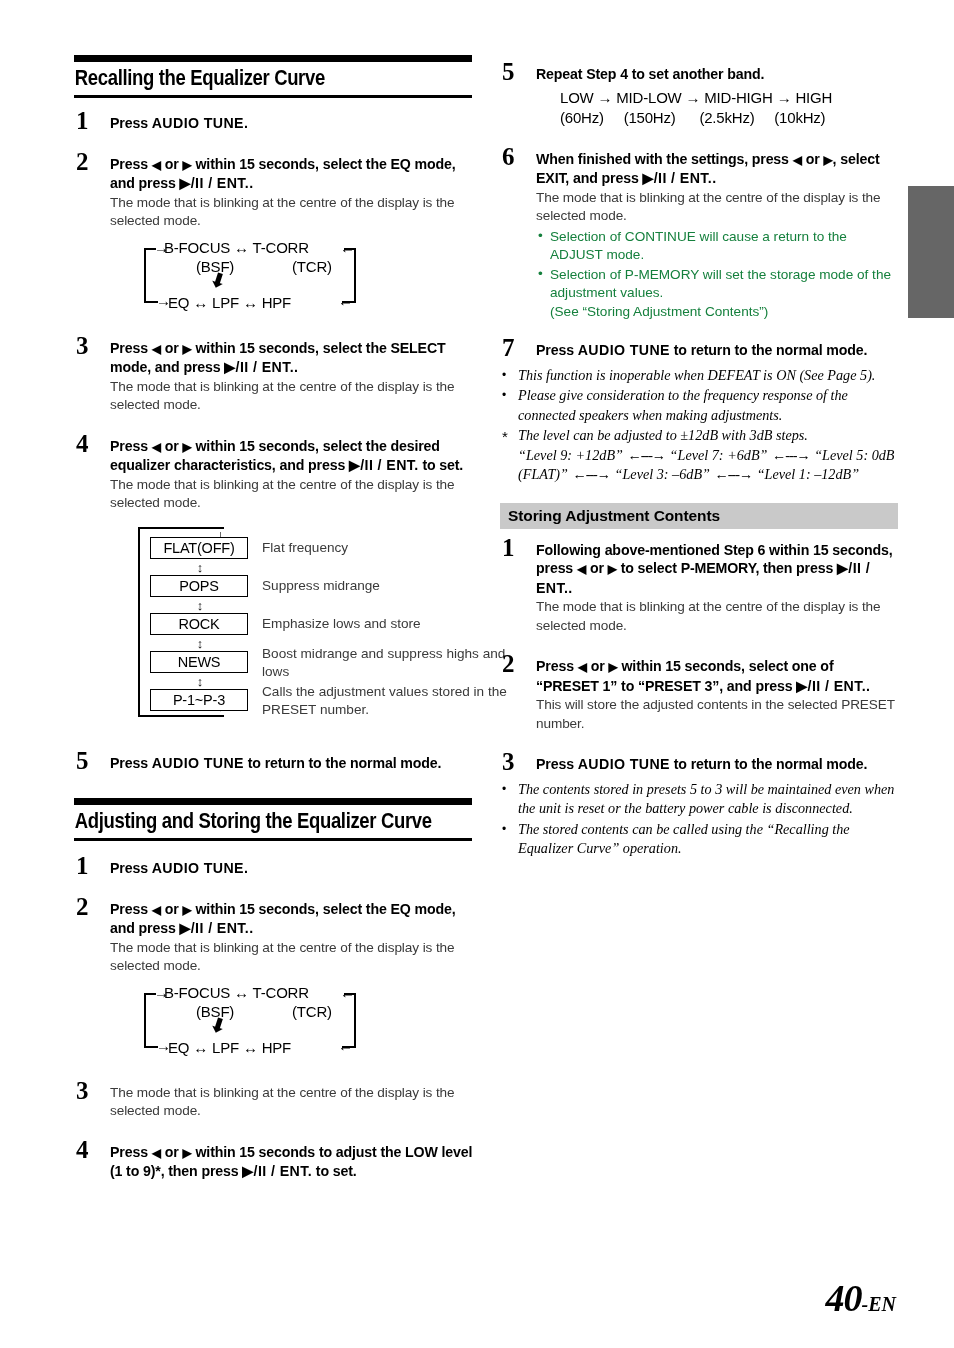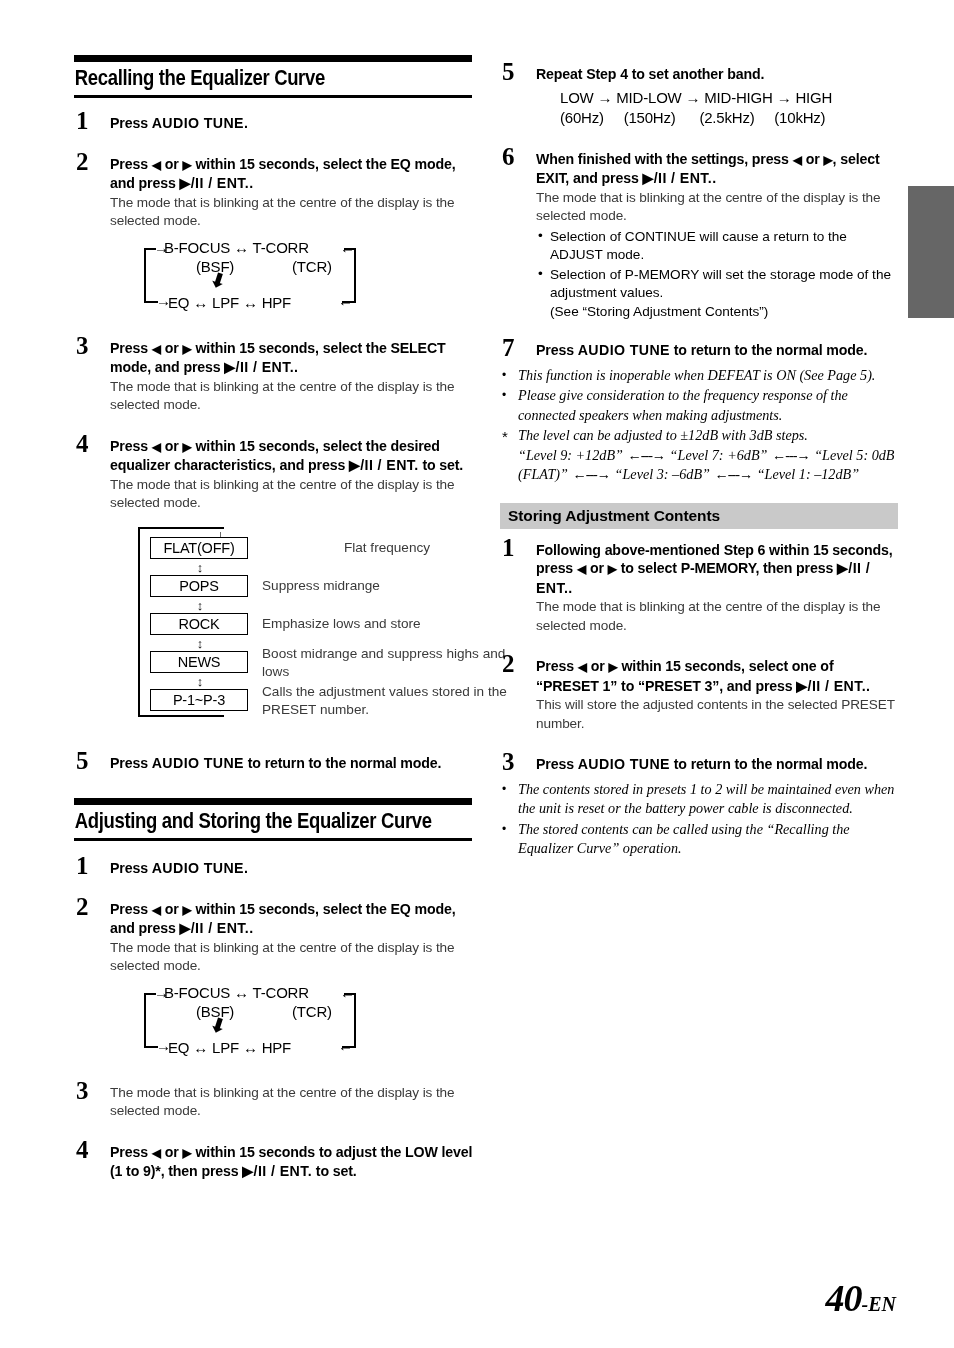--- a/index.html
+++ b/index.html
@@ -111,21 +111,21 @@
   ul.bullets {
     list-style: none;
     margin: 2px 0 0 0;
     padding: 0;
   }
   ul.bullets > li {
     position: relative;
     padding-left: 14px;
     font-size: 13.6px;
     line-height: 18.5px;
-    color: #000000;
+    color: #15803d;
     margin-top: 1px;
   }
   ul.bullets > li:before {
     content: "\2022";
     position: absolute;
     left: 2px;
     top: -1px;
   }
   .sub-line {
     display: block;
@@ -401,21 +401,21 @@
       <div class="body">The mode that is blinking at the centre of the display is the selected mode.</div>
 
       <div class="eq-list">
         <div class="loopbar"></div>
         <div class="loopTop"></div>
         <div class="loopBot"></div>
         <div class="entryArrow">↓</div>
         <div class="exitArrow">↑</div>
 
         <div class="box" style="top:14px;">FLAT(OFF)</div>
-        <div class="desc" style="top:16px;text-align:center;">Flat frequency</div>
+        <div class="desc" style="top:16px;">Flat frequency</div>
         <div class="conn" style="top:38px;">↕</div>
 
         <div class="box" style="top:52px;">POPS</div>
         <div class="desc" style="top:54px;">Suppress midrange</div>
         <div class="conn" style="top:76px;">↕</div>
 
         <div class="box" style="top:90px;">ROCK</div>
         <div class="desc" style="top:92px;">Emphasize lows and store</div>
         <div class="conn" style="top:114px;">↕</div>
 
@@ -531,21 +531,21 @@
       <div class="lead"><span>Press </span><span class="glyph">◀</span><span> or </span><span class="glyph">▶</span><span> within 15 seconds, select one of “PRESET 1” to “PRESET 3”, and press </span><span class="strong-ui">▶/II / ENT.</span><span>.</span></div>
       <div class="body">This will store the adjusted contents in the selected PRESET number.</div>
     </div>
 
     <div class="step" style="margin-top:22px;margin-bottom:6px;">
       <div class="num">3</div>
       <div class="lead"><span>Press </span><span class="strong-ui">AUDIO TUNE</span><span> to return to the normal mode.</span></div>
     </div>
 
     <ul class="notes">
-      <li><span class="mk">•</span><span>The contents stored in presets 1 to 2 will be maintained even when the unit is reset or the battery power cable is disconnected.</span></li>
+      <li><span class="mk">•</span><span>The contents stored in presets 5 to 3 will be maintained even when the unit is reset or the battery power cable is disconnected.</span></li>
       <li><span class="mk">•</span><span>The stored contents can be called using the “Recalling the Equalizer Curve” operation.</span></li>
     </ul>
 
   </div>
 
   <div class="page-num">
     <span class="n">40</span><span class="suffix">-EN</span>
   </div>
 
 </div>

